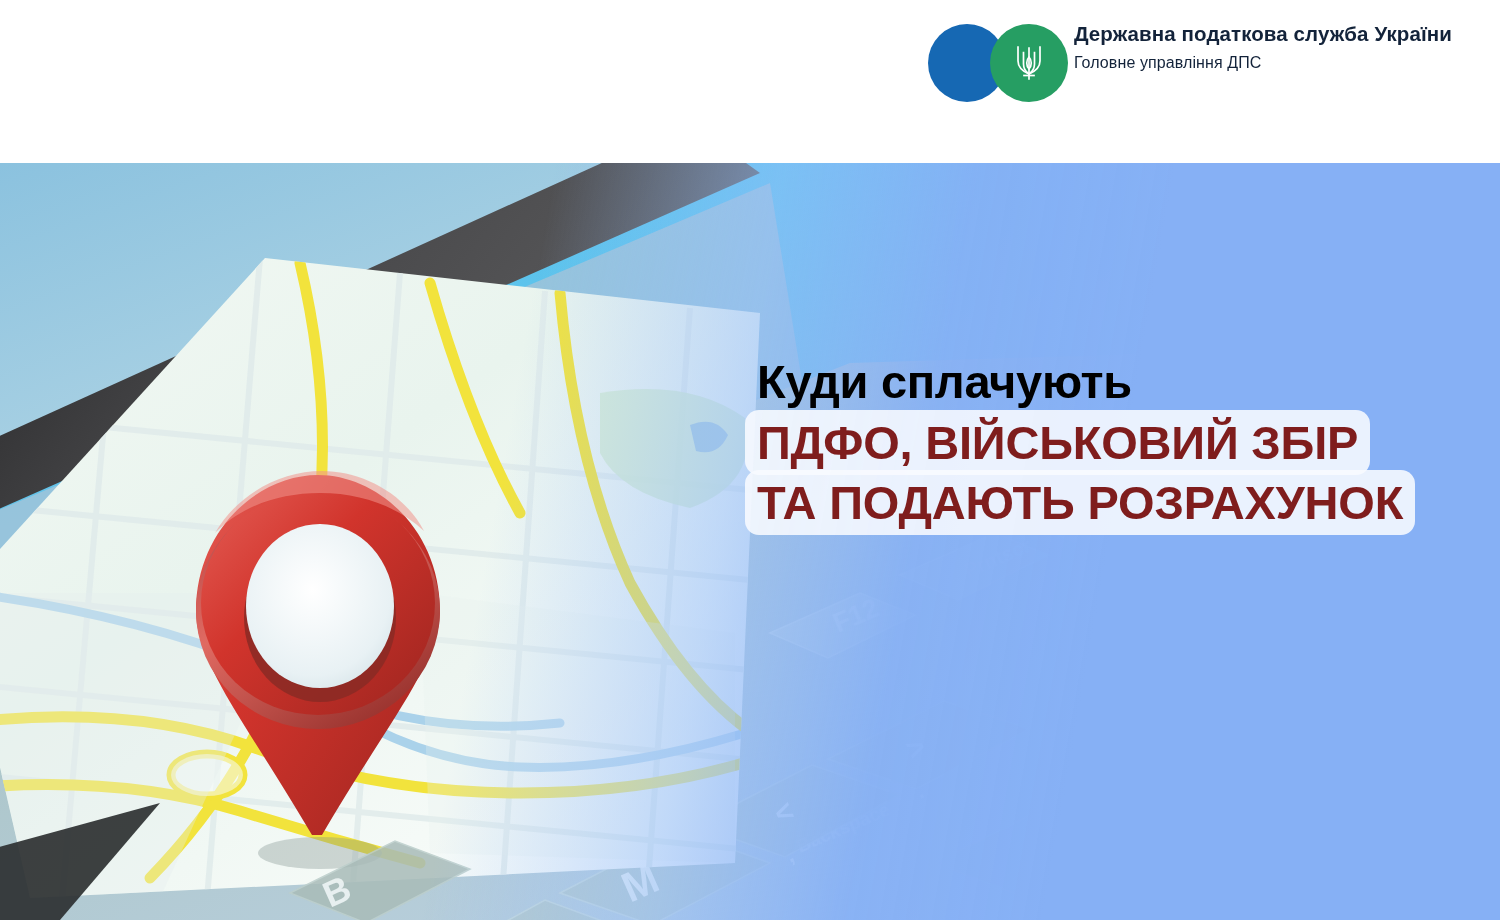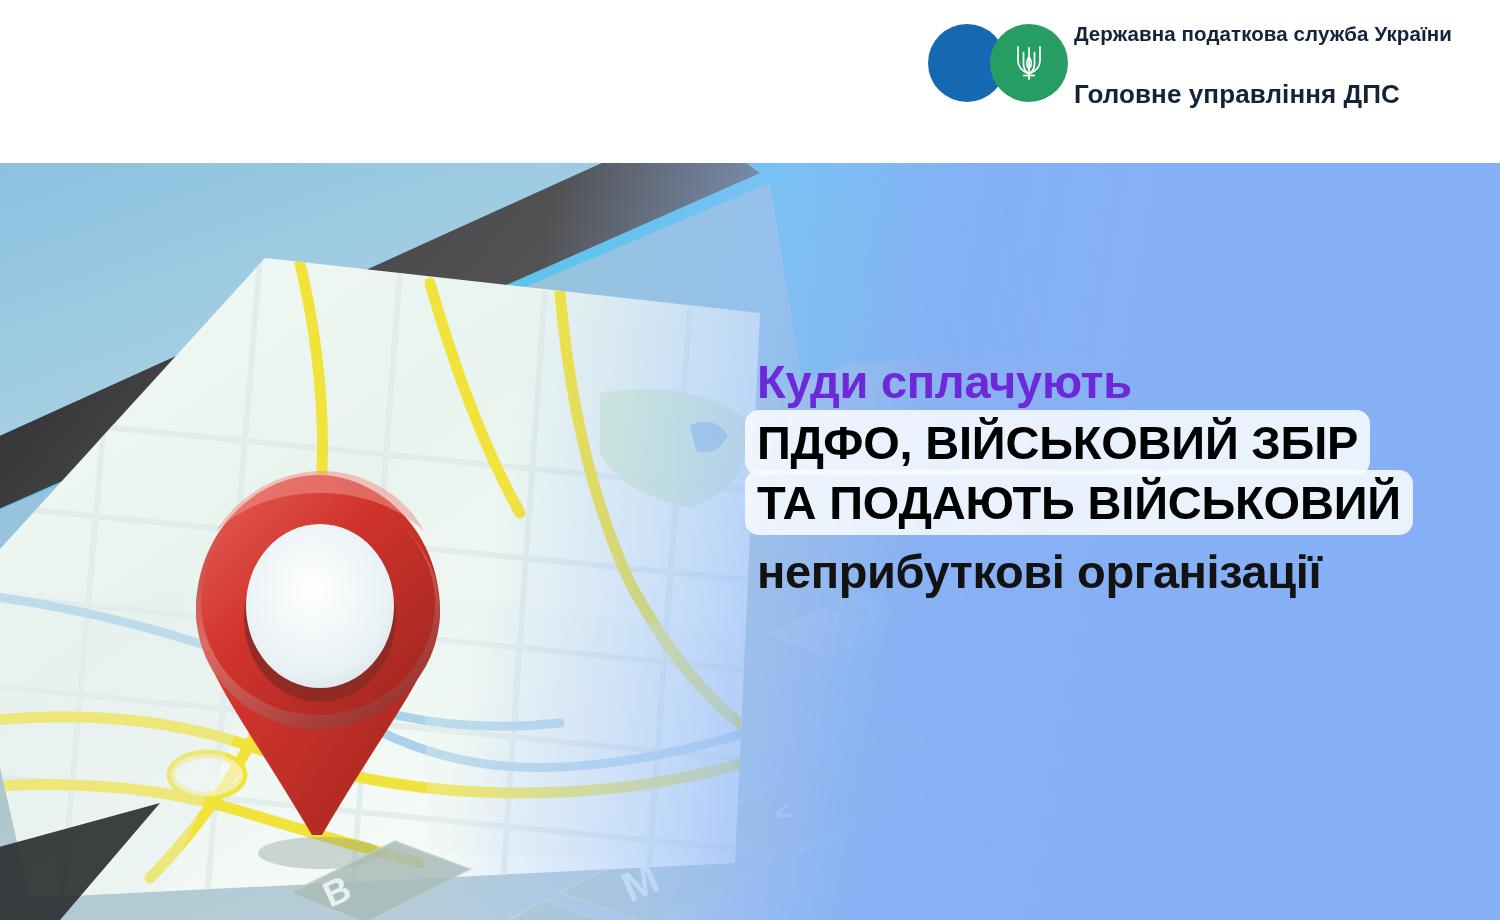--- a/index.html
+++ b/index.html
@@ -76,25 +76,24 @@
     letter-spacing: 0.1px;
   }
   .brand-line-1 {
     font-size: 20.5px;
     font-weight: bold;
     line-height: 30px;
     white-space: nowrap;
   }
   .brand-line-2,
   .brand-line-3 {
-    font-size: 26px;
-    font-weight: bold;
+    font-size: 16px;
+    font-weight: normal;
     line-height: 27px;
     white-space: nowrap;
-    margin-top: 32px;
   }
 
   
   .stage {
     position: absolute;
     left: 0;
     top: 163px;
     width: 1500px;
     height: 757px;
     overflow: hidden;
@@ -133,34 +132,34 @@
     z-index: 30;
   }
   .hl-row {
     display: block;
     white-space: nowrap;
   }
   .hl-plain {
     font-size: 47px;
     font-weight: bold;
     line-height: 57px;
-    color: #6d28d9;
+    color: #000000;
     letter-spacing: -0.3px;
     padding-left: 5px;
   }
   .hl-caps-wrap {
     display: block;
     line-height: 0;
   }
   .hl-caps {
     display: inline-block;
     font-size: 47px;
     font-weight: bold;
     line-height: 56px;
-    color: #000000;
+    color: #7f1d1d;
     letter-spacing: -0.2px;
     background: rgba(248,250,255,0.88);
     border-radius: 14px;
     padding: 5px 12px 4px 12px;
     margin-left: -7px;
   }
   .hl-caps.row-a { margin-bottom: -5px; }
   .hl-lower {
     font-size: 47px;
     font-weight: bold;
@@ -377,24 +376,21 @@
 
       <div class="hl-row">
         <span class="hl-plain">Куди сплачують</span>
       </div>
 
       <div class="hl-caps-wrap">
         <span class="hl-caps row-a">ПДФО, ВІЙСЬКОВИЙ ЗБІР</span>
       </div>
 
       <div class="hl-caps-wrap">
-        <span class="hl-caps">ТА ПОДАЮТЬ ВІЙСЬКОВИЙ</span>
+        <span class="hl-caps">ТА ПОДАЮТЬ РОЗРАХУНОК</span>
       </div>
 
       <div class="spacer-sm"></div>
 
-      <div class="hl-row">
-        <span class="hl-lower">неприбуткові організації</span>
-      </div>
 
     </div>
   </div>
 </div>
 
 </body></html>

